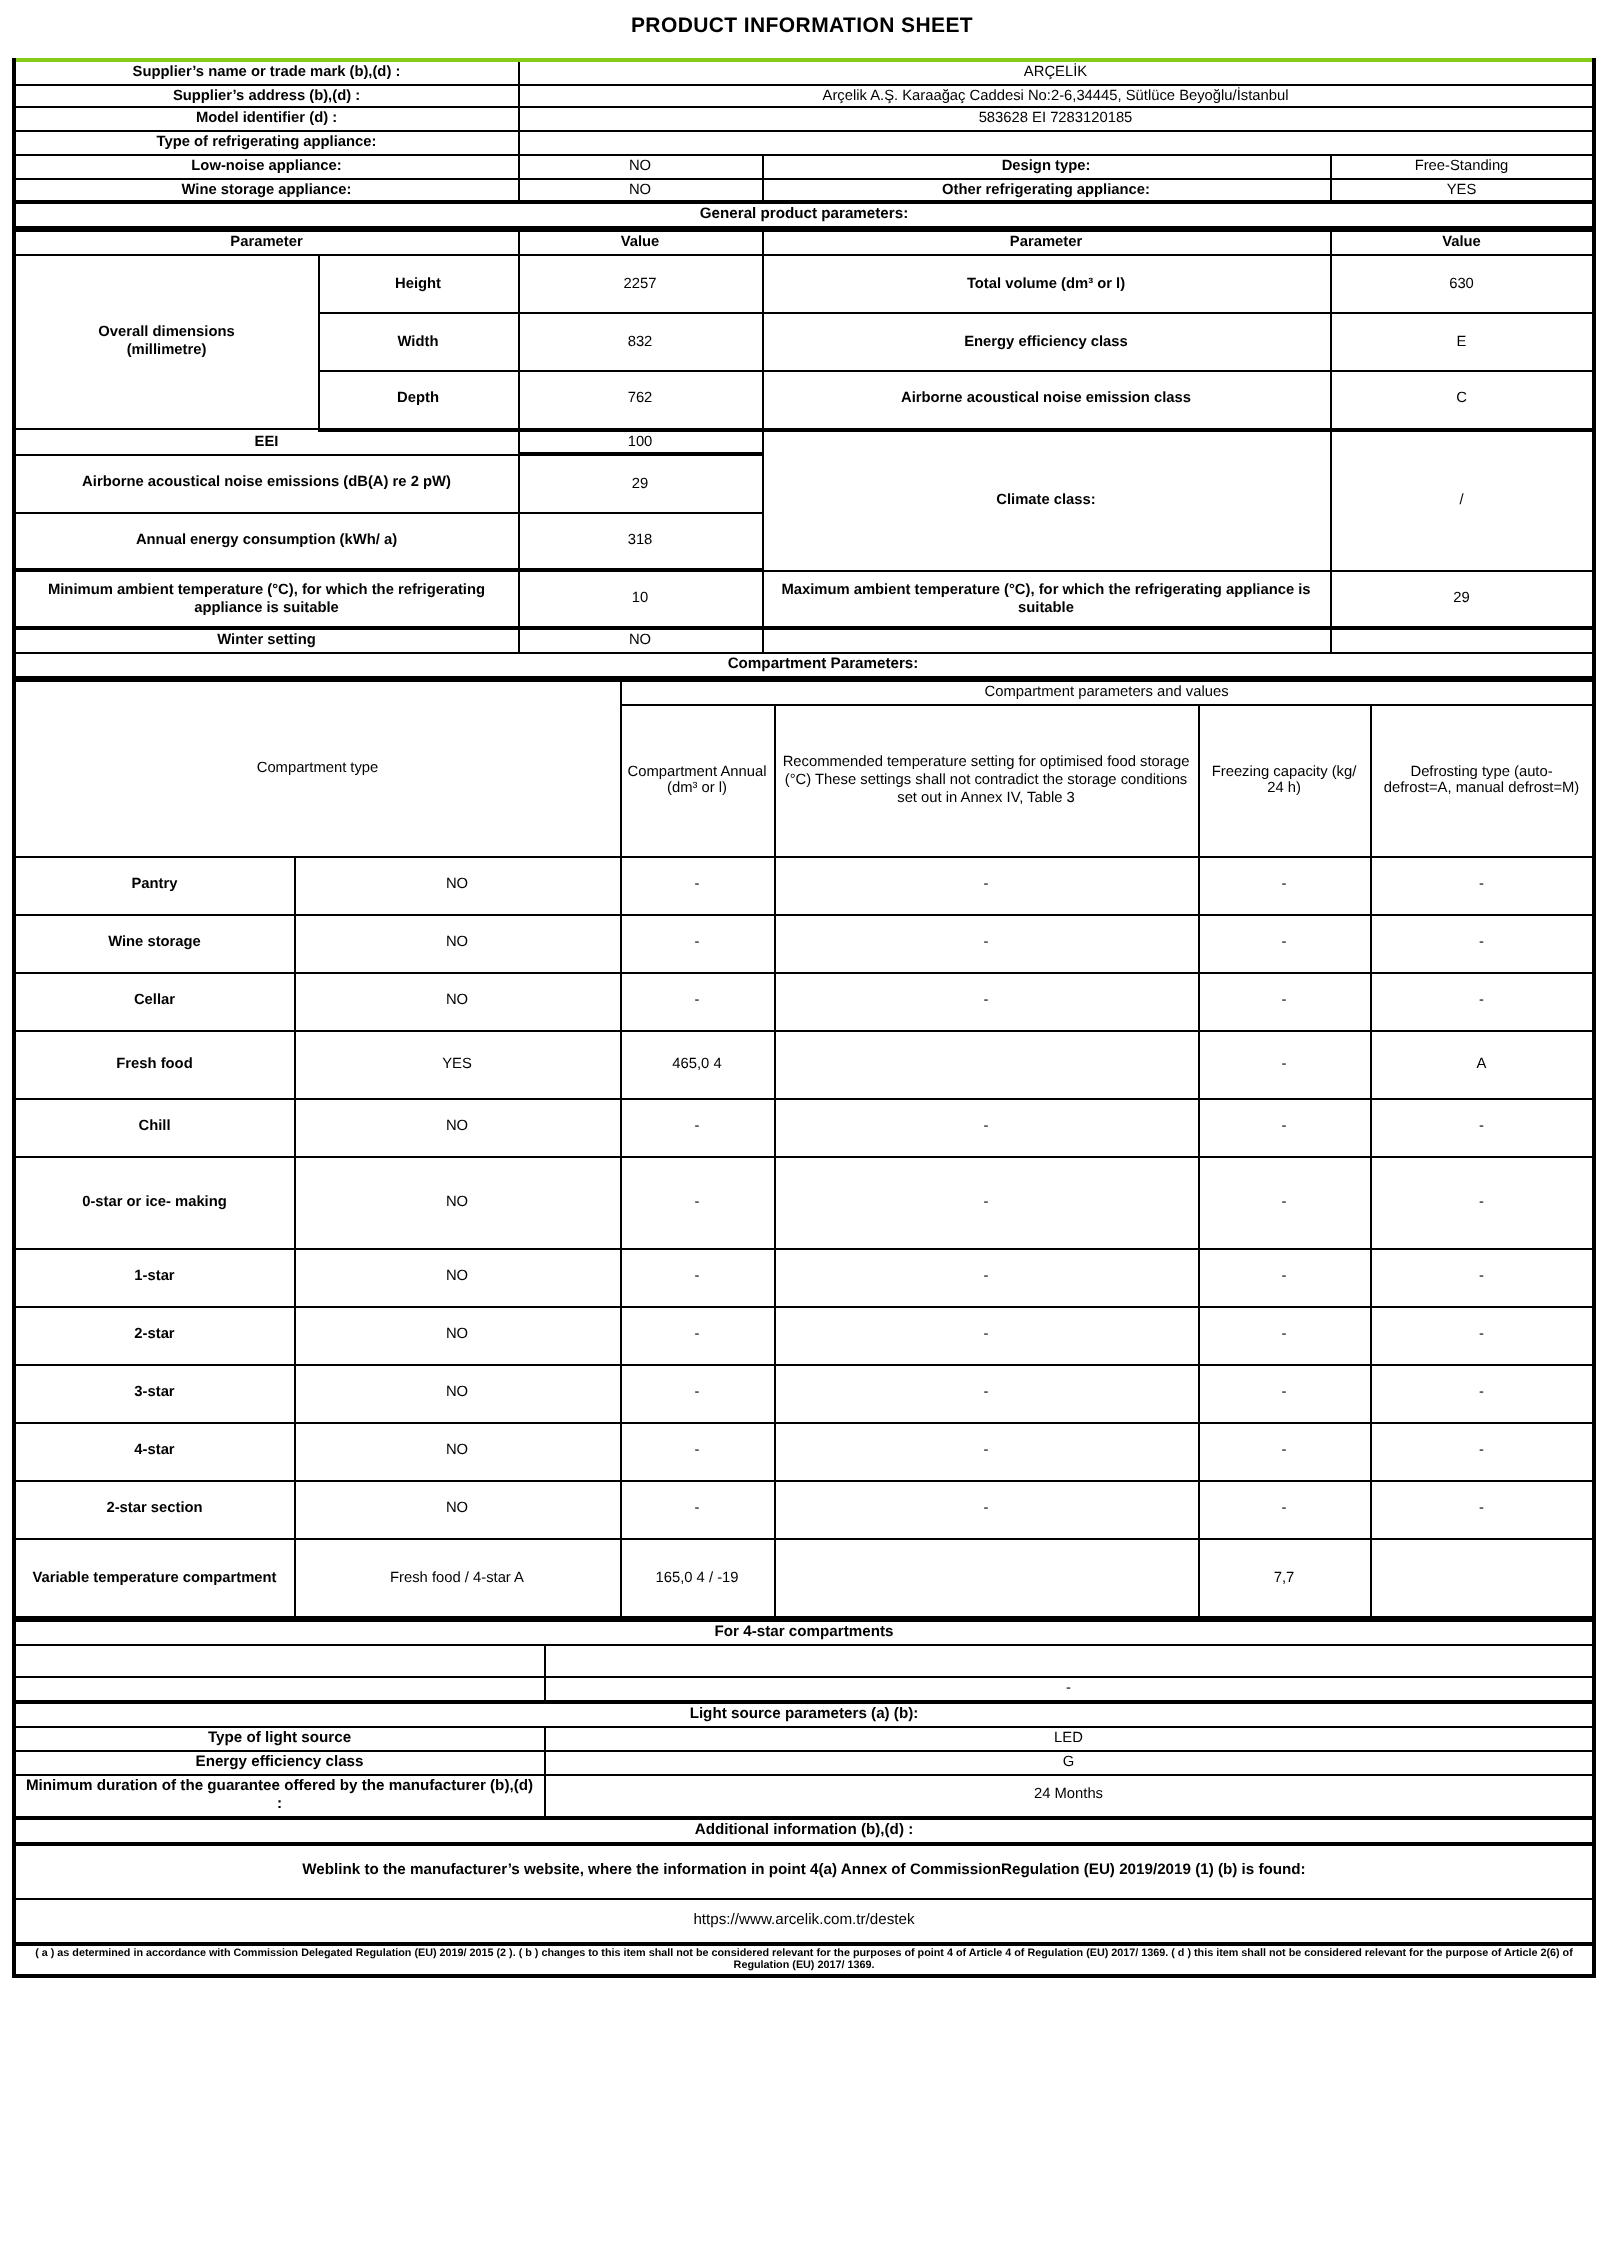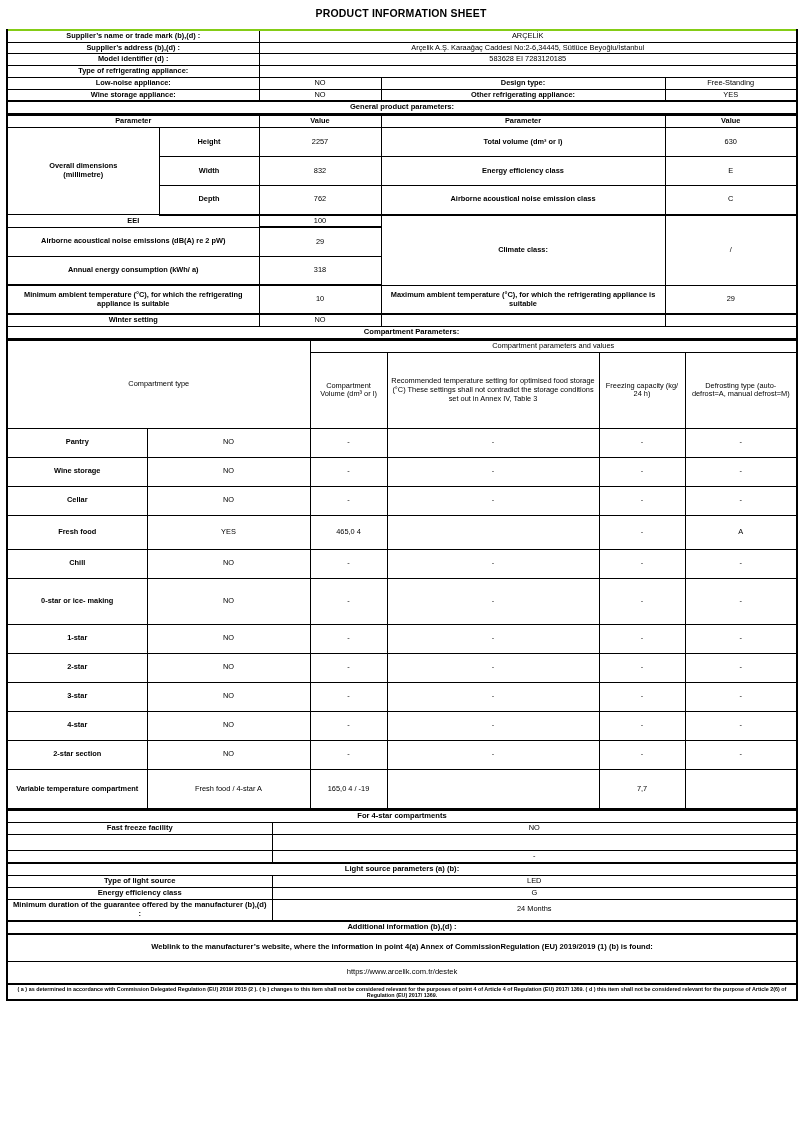--- a/index.html
+++ b/index.html
@@ -199,21 +199,21 @@
         <col style="width:212px">
         <col style="width:86px">
         <col style="width:112px">
     </colgroup>
     <tbody>
       <tr>
         <td class="hv-left" colspan="2" rowspan="2">Compartment type</td>
         <td class="hv-right" colspan="4">Compartment parameters and values</td>
       </tr>
       <tr>
-        <td style="height:76px">Compartment Volume (dm³ or l)</td>
+        <td style="height:76px">Compartment Annual (dm³ or l)</td>
         <td>Recommended temperature setting for optimised food storage (°C) These settings shall not contradict the storage conditions set out in Annex IV, Table 3</td>
         <td>Freezing capacity (kg/ 24 h)</td>
         <td class="hv-right">Defrosting type (auto-defrost=A, manual defrost=M)</td>
       </tr>
       </tbody>
       <tbody id="compartment-rows">
         <tr>
           <td class="b hv-left" style="height: 29px;">Pantry</td>
           <td class="" style="height: 29px;">NO</td>
           <td class="overflow-cell" style="height: 29px;">-</td>
@@ -316,24 +316,20 @@
   <table class="sheet" style="border-top:none">
     <colgroup>
       <col style="width:265px">
         <col style="width:525px">
     </colgroup>
     <tbody>
       <tr>
         <td class="sec-label hv-left hv-right" colspan="2">For 4-star compartments</td>
       </tr>
       <tr>
-        <td class="sec-label hv-left">Fast freeze facility</td>
-        <td class="hv-right">NO</td>
-      </tr>
-      <tr>
         <td class="sec-label hv-left" style="height:16px"></td>
         <td class="hv-right"></td>
       </tr>
       <tr>
         <td class="sec-label hv-left hv-bot"></td>
         <td class="hv-right hv-bot">-</td>
       </tr>
 
       <tr>
         <td class="sec-label hv-left hv-right" colspan="2">Light source parameters (a) (b):</td>

